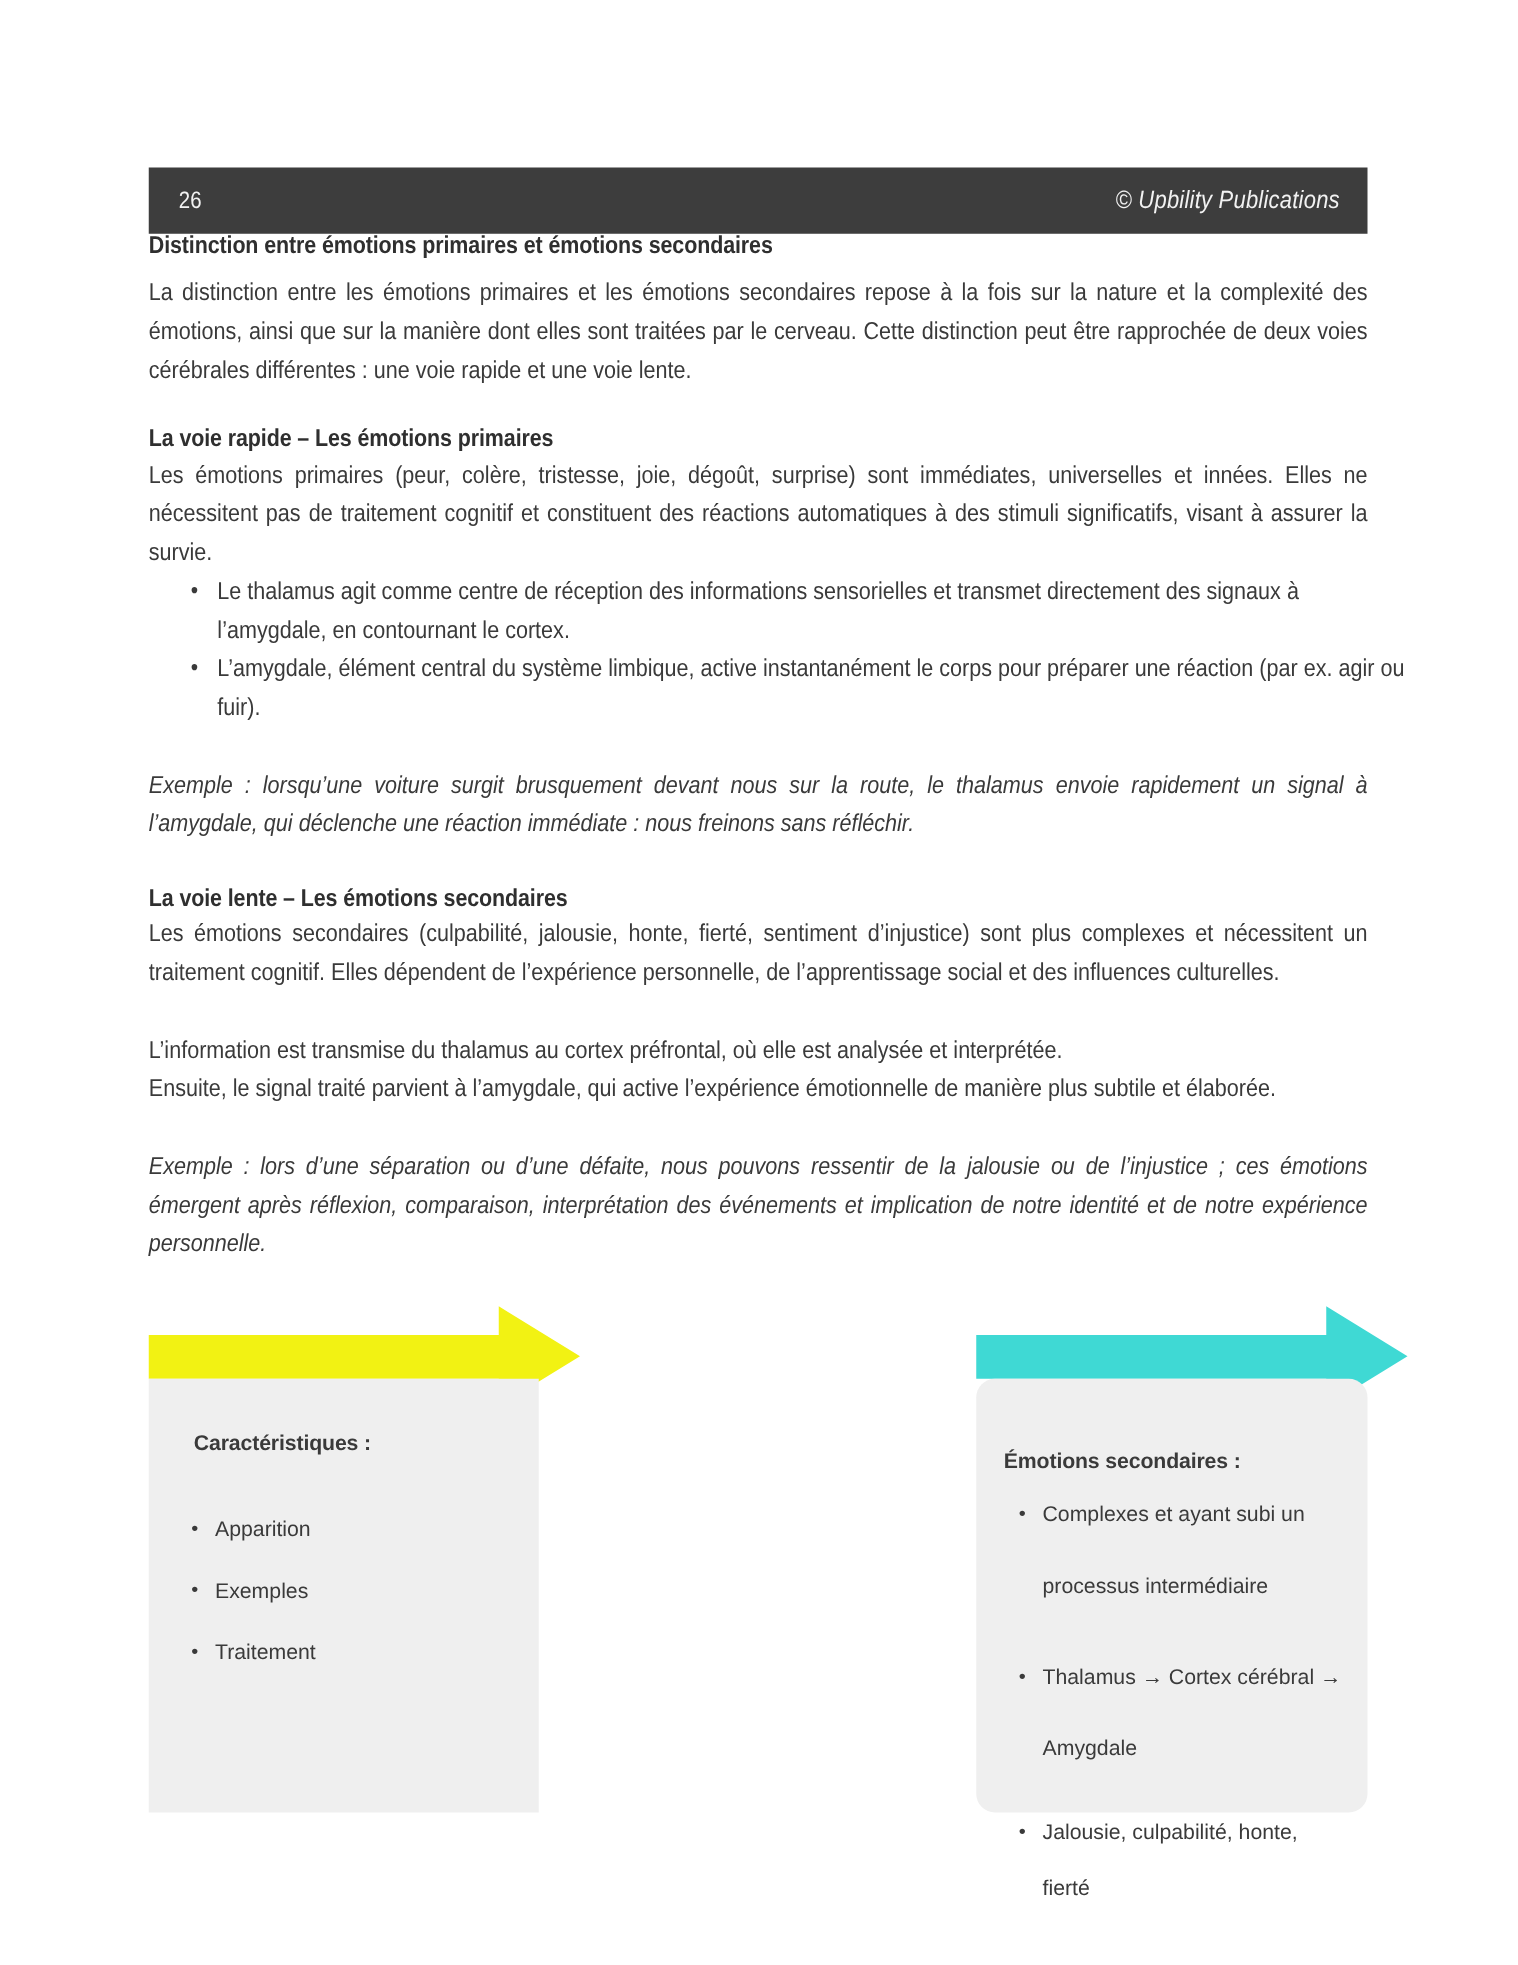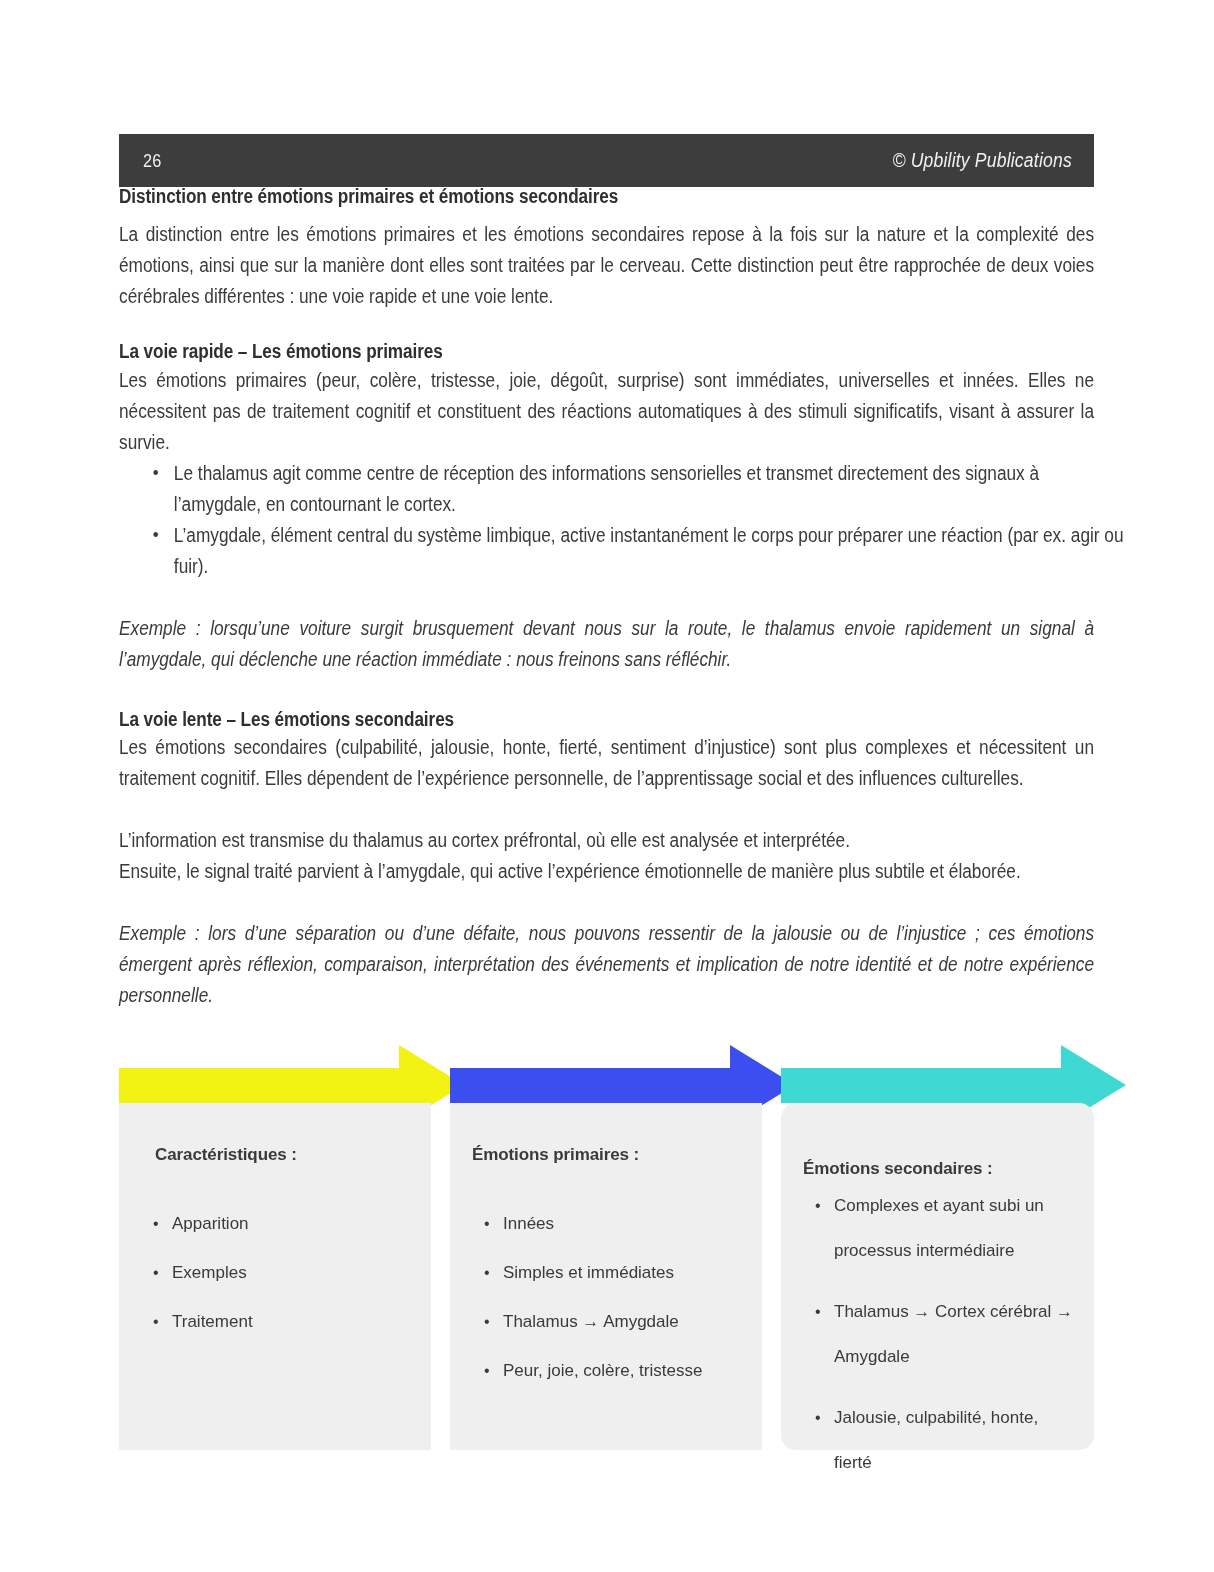--- a/index.html
+++ b/index.html
@@ -193,21 +193,21 @@
     font-size: 16px;
     color: #3a3a3a;
   }
   
   ul.panel-list.spaced { margin-top: 44px; }
   ul.panel-list.spaced > li { margin-bottom: 19px; }
 
   
   ul.panel-list.dense { margin-top: 4px; }
   ul.panel-list.dense > li { margin-bottom: 16px; line-height: 45px; }
-  ul.panel-list.dense > li.wrap { line-height: 45px; }
+  ul.panel-list.dense > li.wrap { line-height: 57px; }
 </style>
 </head>
 <body>
 
 <div class="page">
 
   <div class="header-bar" style="background: rgb(61, 61, 61); margin-top: 16px;">
     <span class="page-number">26</span>
     <span class="publisher">© Upbility Publications</span>
   </div>
@@ -256,34 +256,20 @@
       <div class="panel" style="background: rgb(239, 239, 239);">
         <div class="panel-title indent">Caractéristiques :</div>
         <ul class="panel-list spaced">
           <li>Apparition</li>
           <li>Exemples</li>
           <li>Traitement</li>
         </ul>
       </div>
     </div>
 
-    <div class="col col-1">
-      <svg class="arrow-svg" viewBox="0 0 345 80">
-        <polygon id="arrow1" points="0,23 280,23 280,0 345,40 280,80 280,58 0,58" fill="#3b4ef0"></polygon>
-      </svg>
-      <div class="panel" style="background: rgb(239, 239, 239);">
-        <div class="panel-title">Émotions primaires :</div>
-        <ul class="panel-list spaced">
-          <li>Innées</li>
-          <li>Simples et immédiates</li>
-          <li>Thalamus → Amygdale</li>
-          <li>Peur, joie, colère, tristesse</li>
-        </ul>
-      </div>
-    </div>
 
     <div class="col col-2">
       <svg class="arrow-svg" viewBox="0 0 345 80">
         <polygon id="arrow2" points="0,23 280,23 280,0 345,40 280,80 280,58 0,58" fill="#3fd9d4"></polygon>
       </svg>
       <div class="panel tight" style="background: rgb(239, 239, 239);">
         <div class="panel-title">Émotions secondaires :</div>
         <ul class="panel-list dense">
           <li class="wrap">Complexes et ayant subi un processus intermédiaire</li>
           <li class="wrap">Thalamus → Cortex cérébral → Amygdale</li>

